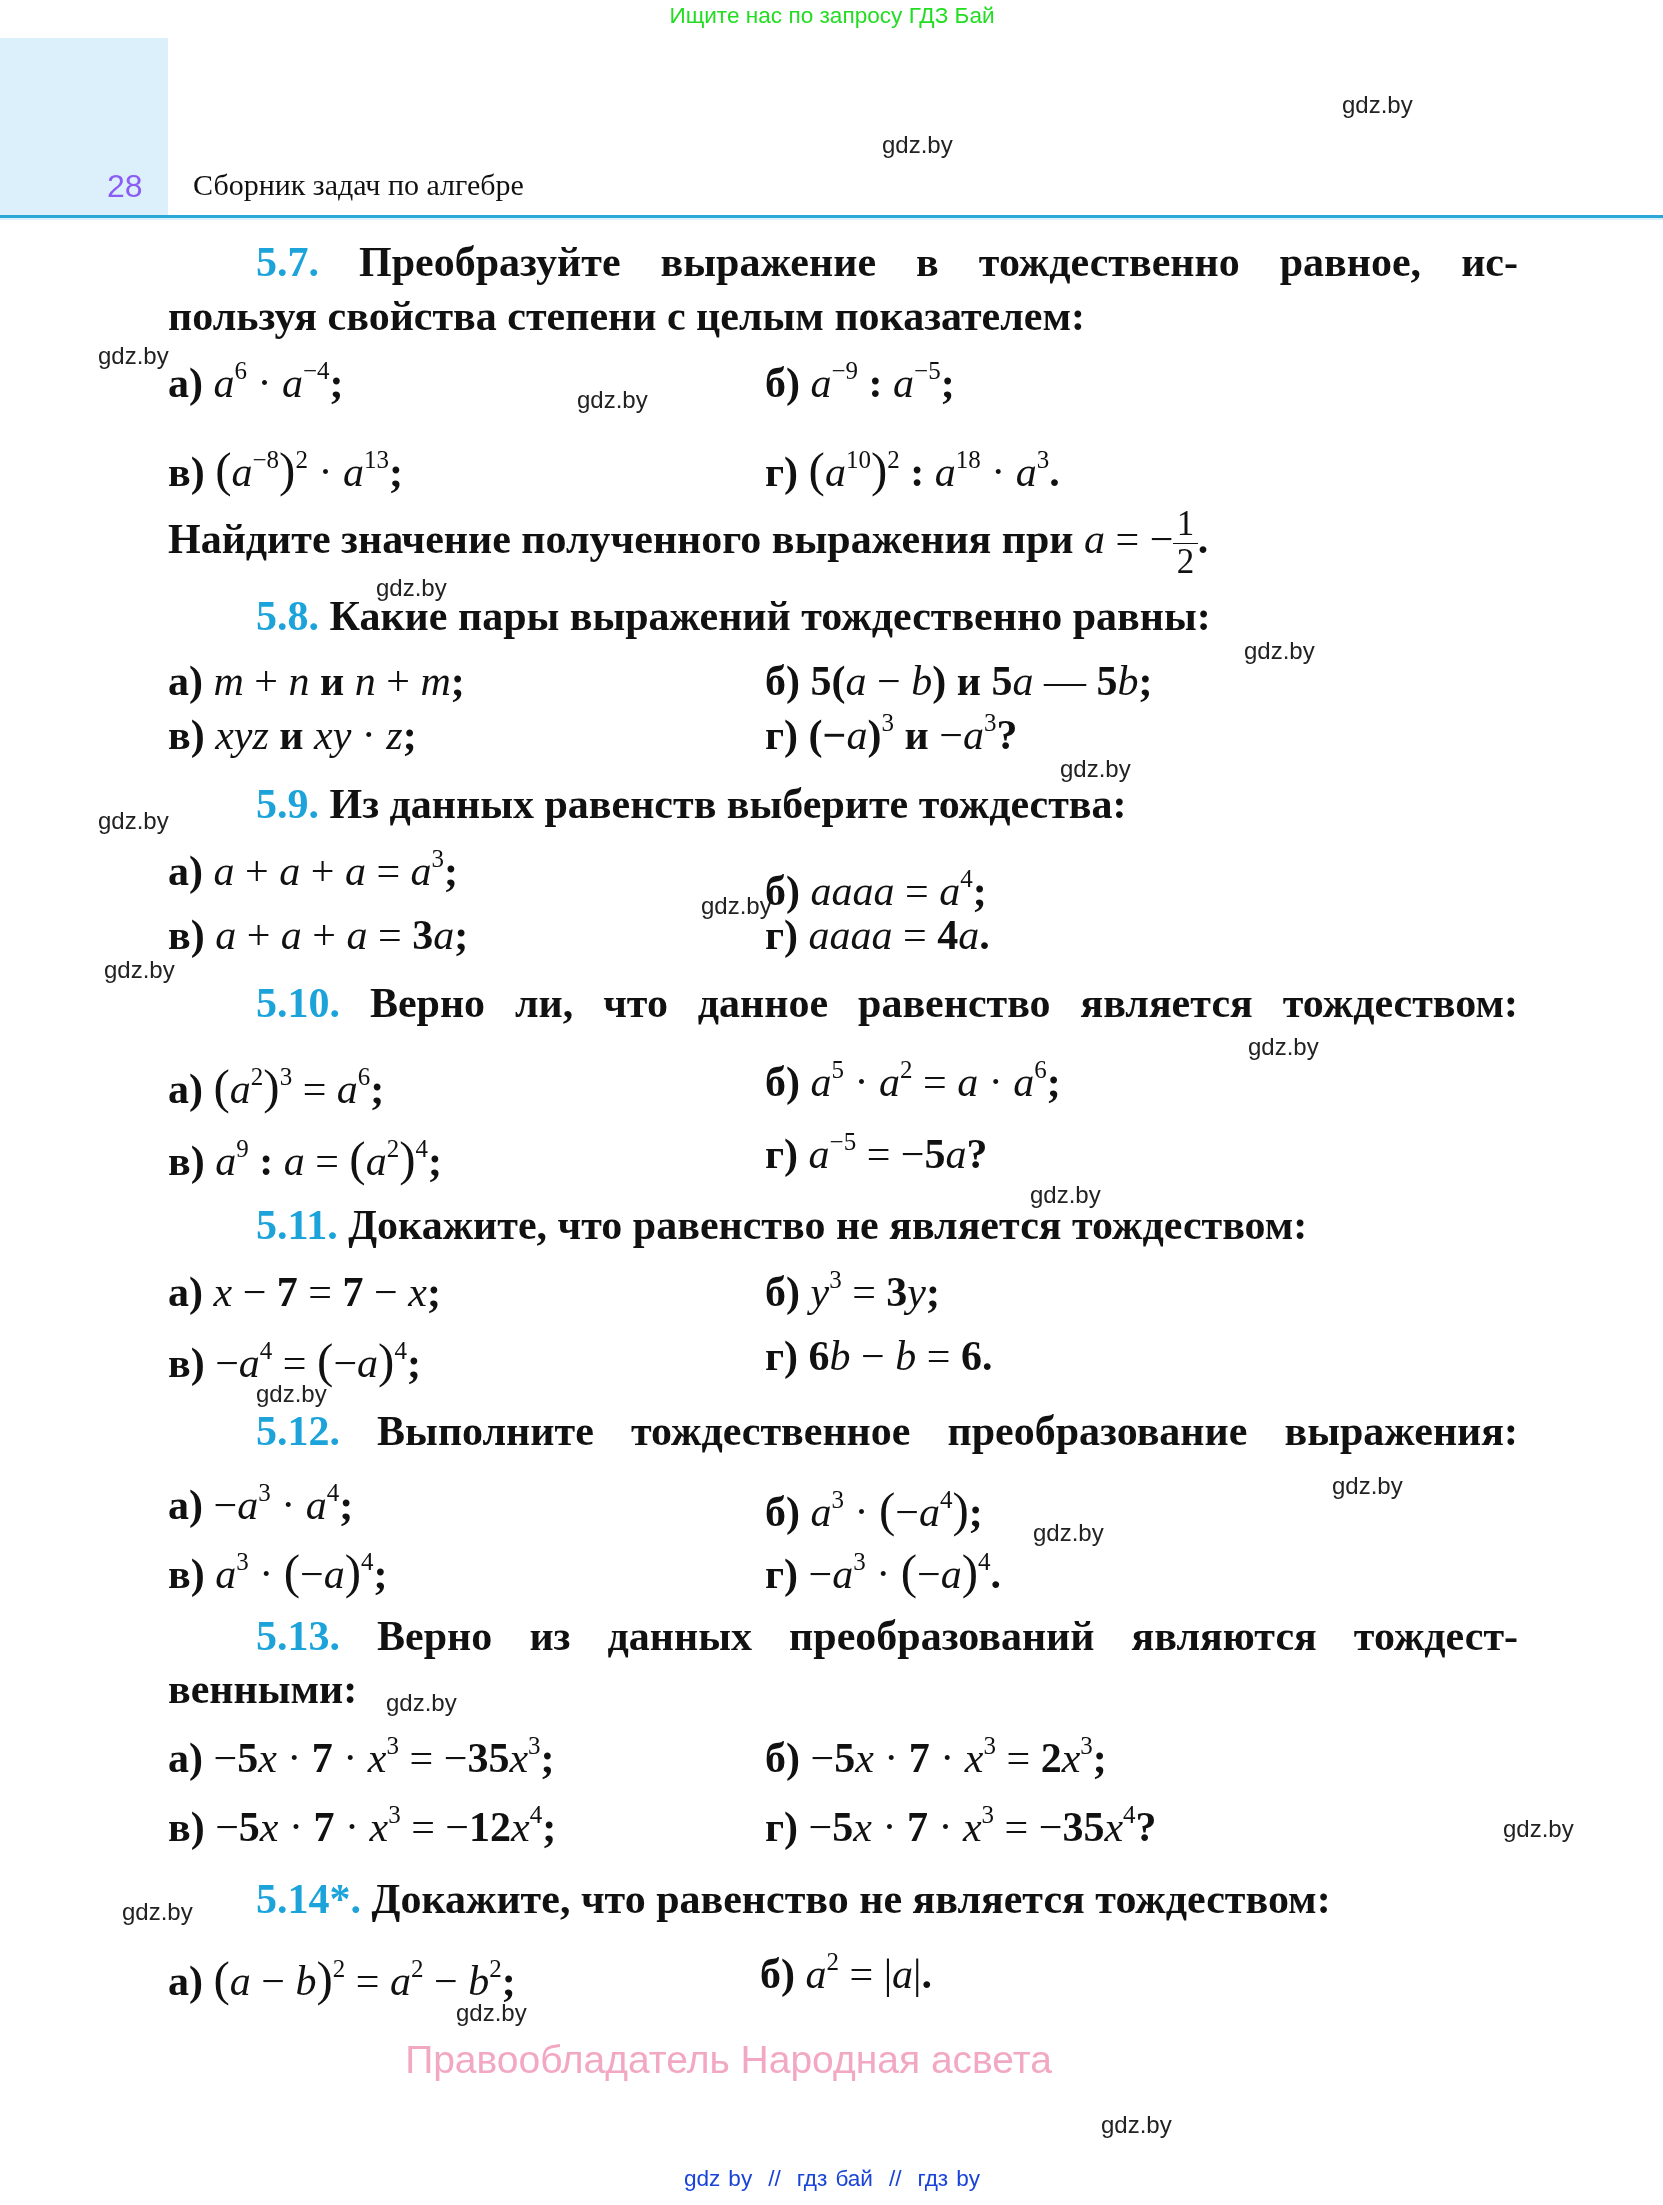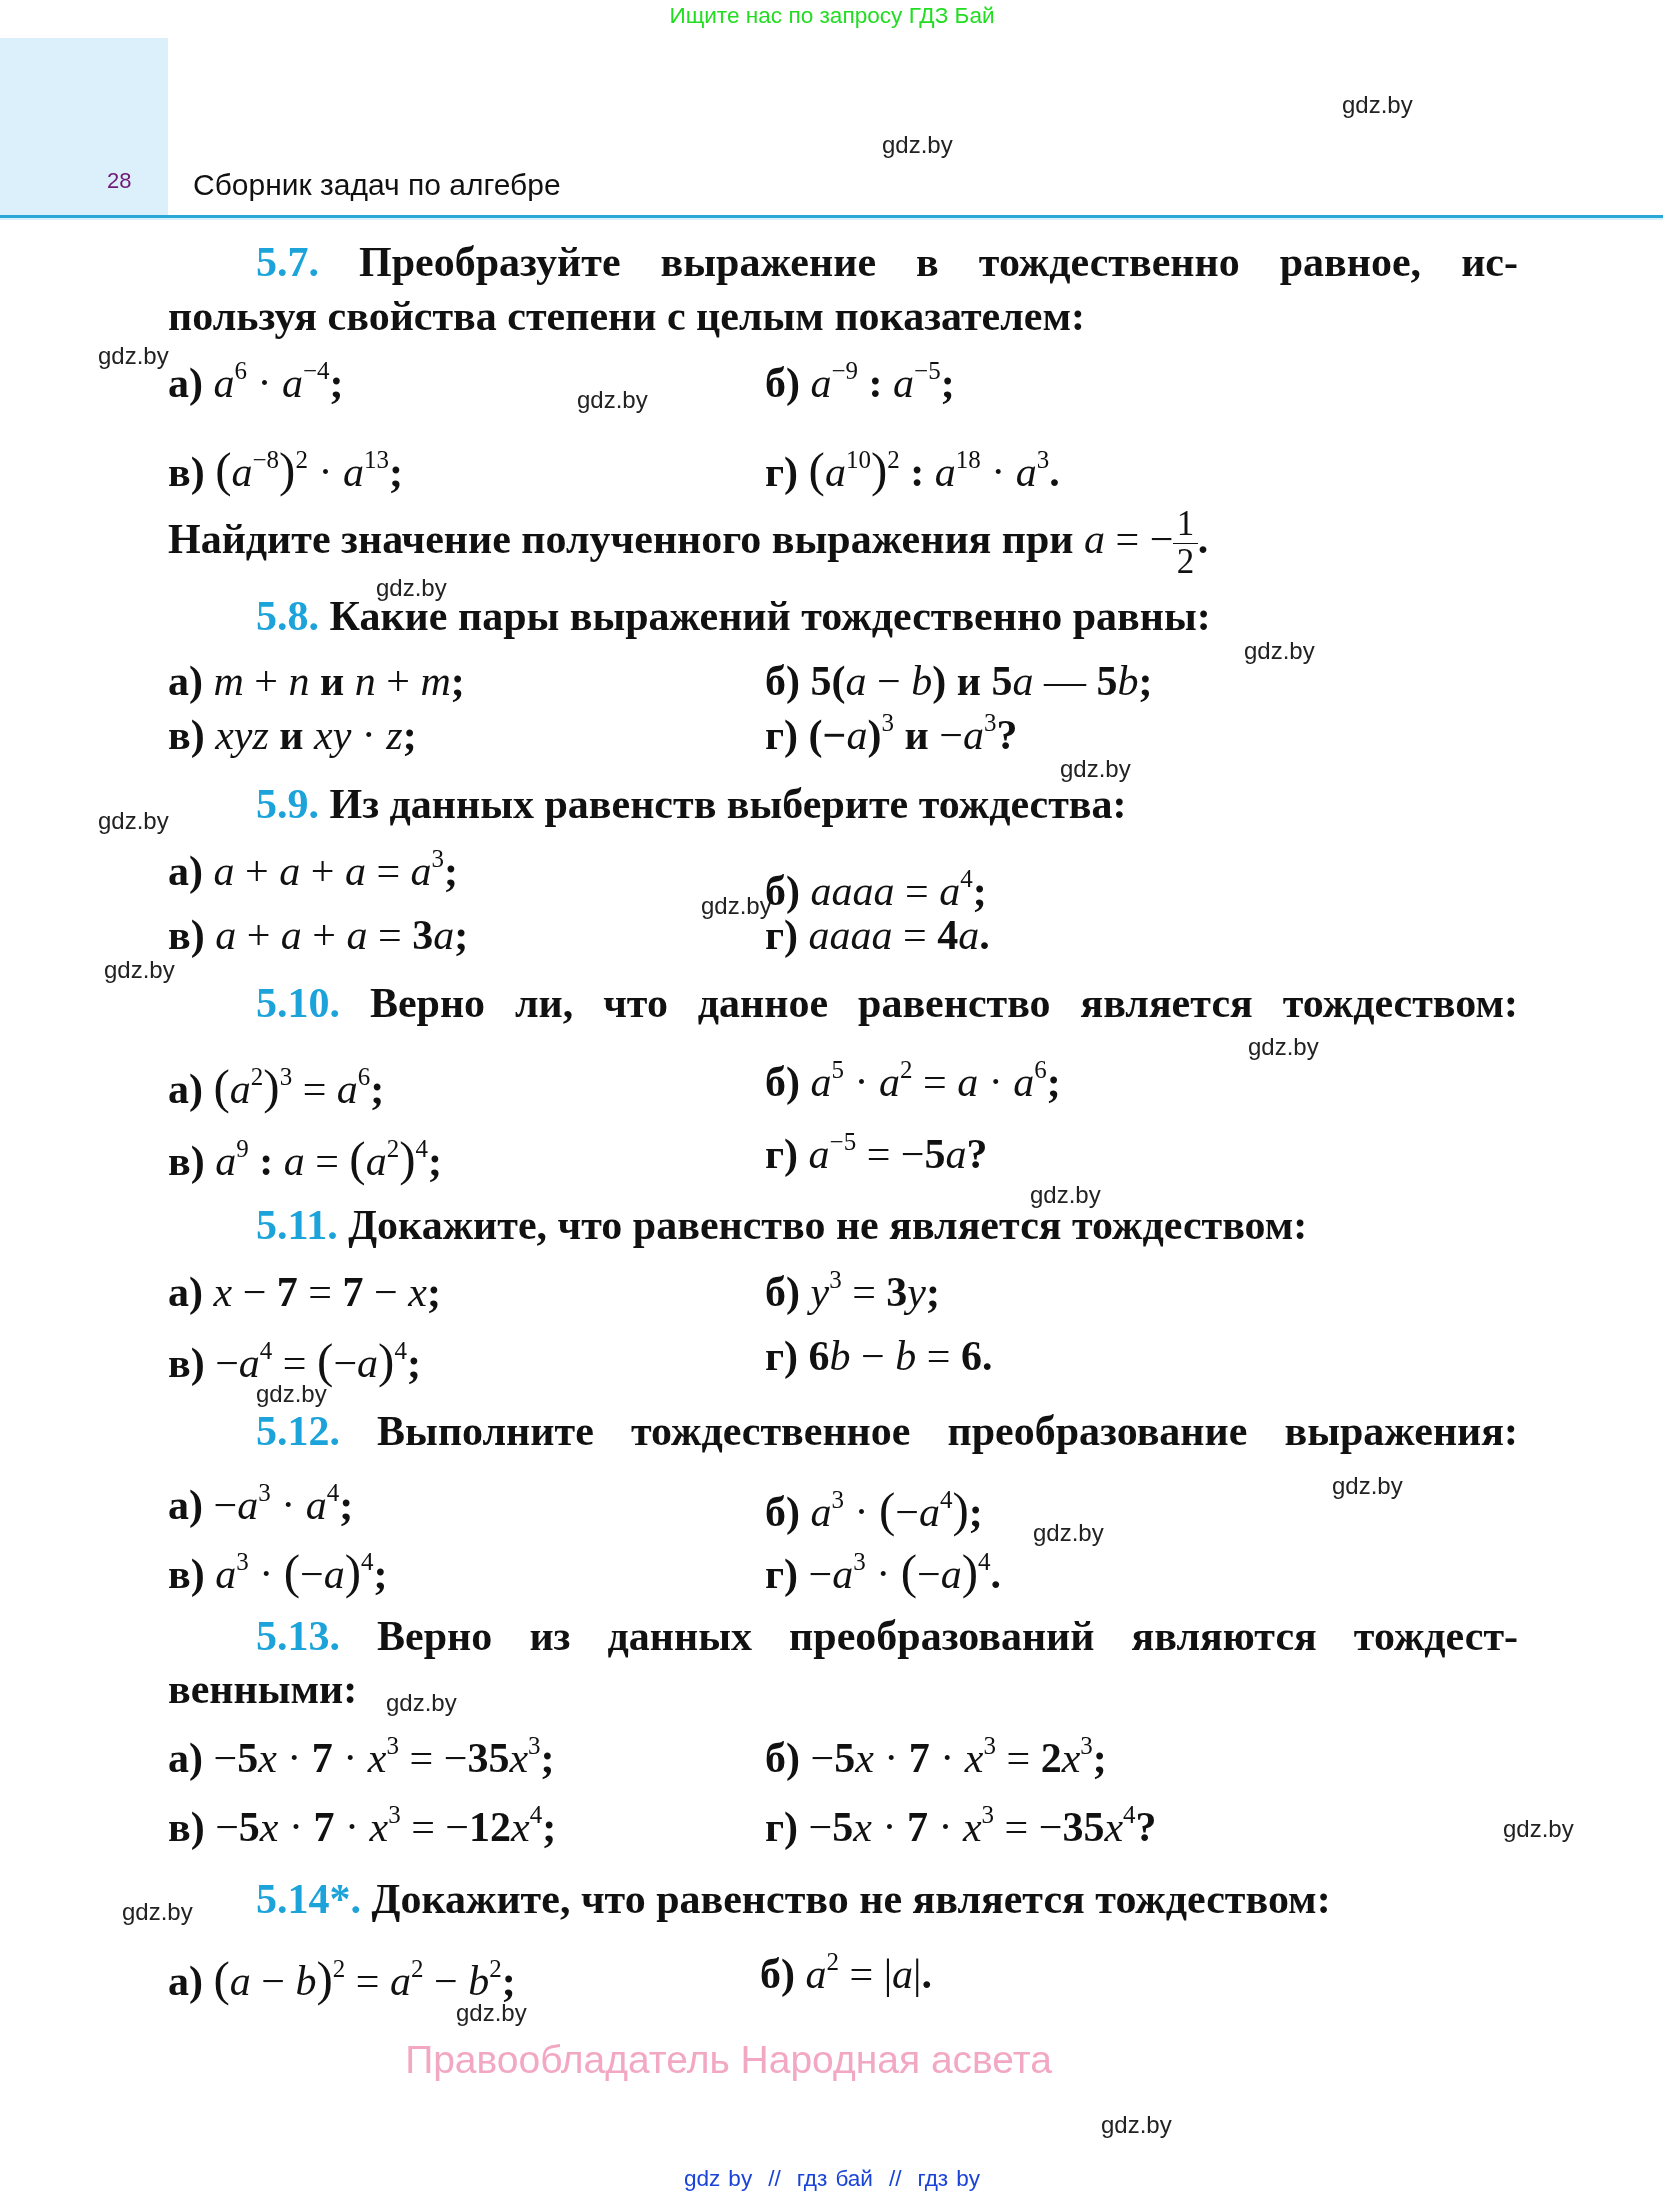--- a/index.html
+++ b/index.html
@@ -4,22 +4,22 @@
 <style>
   html, body { margin:0; padding:0; background:#ffffff; }
   body { width:1664px; height:2205px; position:relative; overflow:hidden;
          font-family:"Liberation Serif","DejaVu Serif",serif; color:#111; }
   .banner { position:absolute; top:3.4px; left:0; width:1664px; text-align:center;
             font-family:"Liberation Sans","DejaVu Sans",sans-serif; font-size:22.6px; color:#22dd22; }
   .sideband { position:absolute; left:0; top:38px; width:168px; height:179px; background:#dcf0fb; }
   .rule { position:absolute; left:0; top:215px; width:1664px; height:3.4px; background:#2aa7d6; }
   .rule2 { position:absolute; left:0; top:218px; width:1664px; height:1.7px; background:#d9f1fa; }
   .pagenum { position:absolute; left:107px; top:168px; font-family:"Liberation Sans","DejaVu Sans",sans-serif;
-             font-size:22px; color:#701a75; }
-  .runtitle { position:absolute; left:193px; top:168px; font-family:Liberation Sans, sans-serif;
+             font-size:32px; color:#8b5cf6; }
+  .runtitle { position:absolute; left:193px; top:168px; font-family:Liberation Serif, serif;
               font-size:30px; color:#111; }
   .wm { position:absolute; font-family:"Liberation Sans","DejaVu Sans",sans-serif; font-size:24px; color:#222; }
   .line { position:absolute; left:168px; font-weight:bold; font-size:42px; white-space:nowrap; }
   .just { width:1350px; text-align:justify; text-align-last:justify; }
   .num { color:#1ba3da; font-weight:bold;margin-left:28px; }
   .item { position:absolute; font-size:42px; white-space:nowrap; }
   .lbl { font-weight:bold; }
   .m { font-style:italic; font-weight:normal; }
   sup { font-size:25px; font-style:normal; font-weight:normal; vertical-align:18.4px; line-height:0; }
   .frac { display:inline-block; vertical-align:middle; text-align:center; font-weight:normal; font-size:35px; line-height:1.05; }

